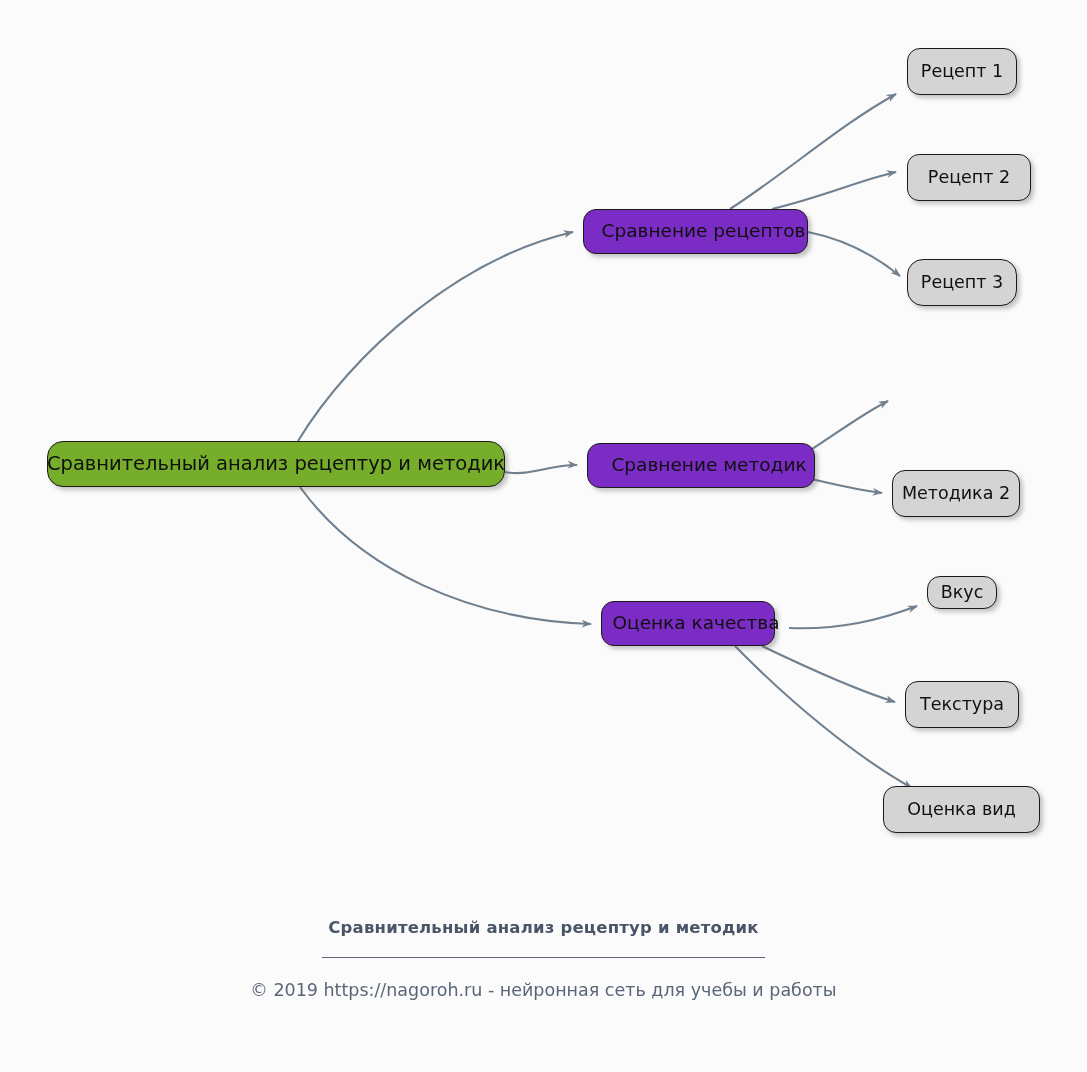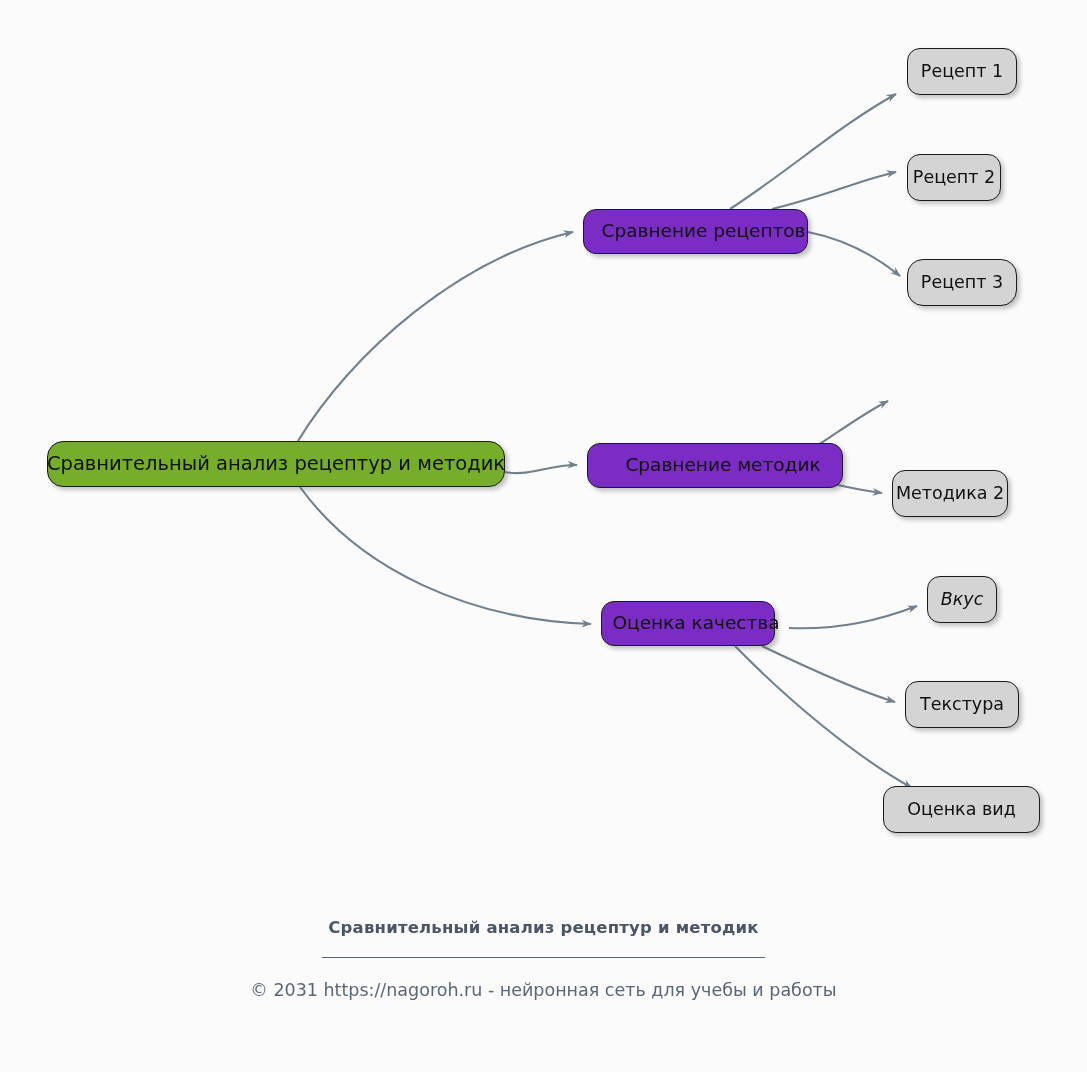--- a/index.html
+++ b/index.html
@@ -135,48 +135,48 @@
     <path d="M 735,646 C 790,702 855,756 912,788" fill="none" stroke="#70808f" stroke-width="2.1" marker-end="url(#arrow)"></path>
   </svg>
 
   <div class="node node-root" id="n-root" style="left: 47px; top: 441px; width: 458px; height: 46px;">
     <span class="node-label">Сравнительный анализ рецептур и методик</span>
   </div>
 
   <div class="node node-branch" id="n-branch_recipes" style="left: 583px; top: 209px; width: 225px; height: 45px;">
     <span class="node-label">Сравнение рецептов</span>
   </div>
-  <div class="node node-branch" id="n-branch_methods" style="left: 587px; top: 443px; width: 256px; height: 45px;">
+  <div class="node node-branch" id="n-branch_methods" style="left: 587px; top: 443px; width: 228px; height: 45px;">
     <span class="node-label">Сравнение методик</span>
   </div>
   <div class="node node-branch" id="n-branch_quality" style="left: 601px; top: 601px; width: 174px; height: 45px;">
     <span class="node-label">Оценка качества</span>
   </div>
 
   <div class="node node-leaf" id="n-leaf_recipe1" style="left: 907px; top: 48px; width: 110px; height: 47px;">
     <span class="node-label">Рецепт 1</span>
   </div>
-  <div class="node node-leaf" id="n-leaf_recipe2" style="left: 907px; top: 154px; width: 94px; height: 47px;">
+  <div class="node node-leaf" id="n-leaf_recipe2" style="left: 907px; top: 154px; width: 124px; height: 47px; border-radius: 12px;">
     <span class="node-label">Рецепт 2</span>
   </div>
   <div class="node node-leaf" id="n-leaf_recipe3" style="left: 907px; top: 259px; width: 110px; height: 47px; border-radius: 16px;">
     <span class="node-label">Рецепт 3</span>
   </div>
-  <div class="node node-leaf" id="n-leaf_method2" style="left: 892px; top: 470px; width: 116px; height: 47px;">
+  <div class="node node-leaf" id="n-leaf_method2" style="left: 892px; top: 470px; width: 128px; height: 47px;">
     <span class="node-label">Методика 2</span>
   </div>
-  <div class="node node-leaf" id="n-leaf_taste" style="left: 927px; top: 576px; width: 70px; height: 47px; font-style: italic;">
+  <div class="node node-leaf" id="n-leaf_taste" style="left: 927px; top: 576px; width: 70px; height: 33px;">
     <span class="node-label">Вкус</span>
   </div>
   <div class="node node-leaf" id="n-leaf_texture" style="left: 905px; top: 681px; width: 114px; height: 47px;">
     <span class="node-label">Текстура</span>
   </div>
   <div class="node node-leaf" id="n-leaf_appearance" style="left: 883px; top: 786px; width: 157px; height: 47px;">
     <span class="node-label">Оценка вид</span>
   </div>
 
 </div>
 
 <div id="footer">
   <div id="footer-title">Сравнительный анализ рецептур и методик</div>
   <div id="footer-divider"></div>
-  <div id="footer-copyright">© 2031 https://nagoroh.ru - нейронная сеть для учебы и работы</div>
+  <div id="footer-copyright">© 2019 https://nagoroh.ru - нейронная сеть для учебы и работы</div>
 </div>
 
 </body></html>

